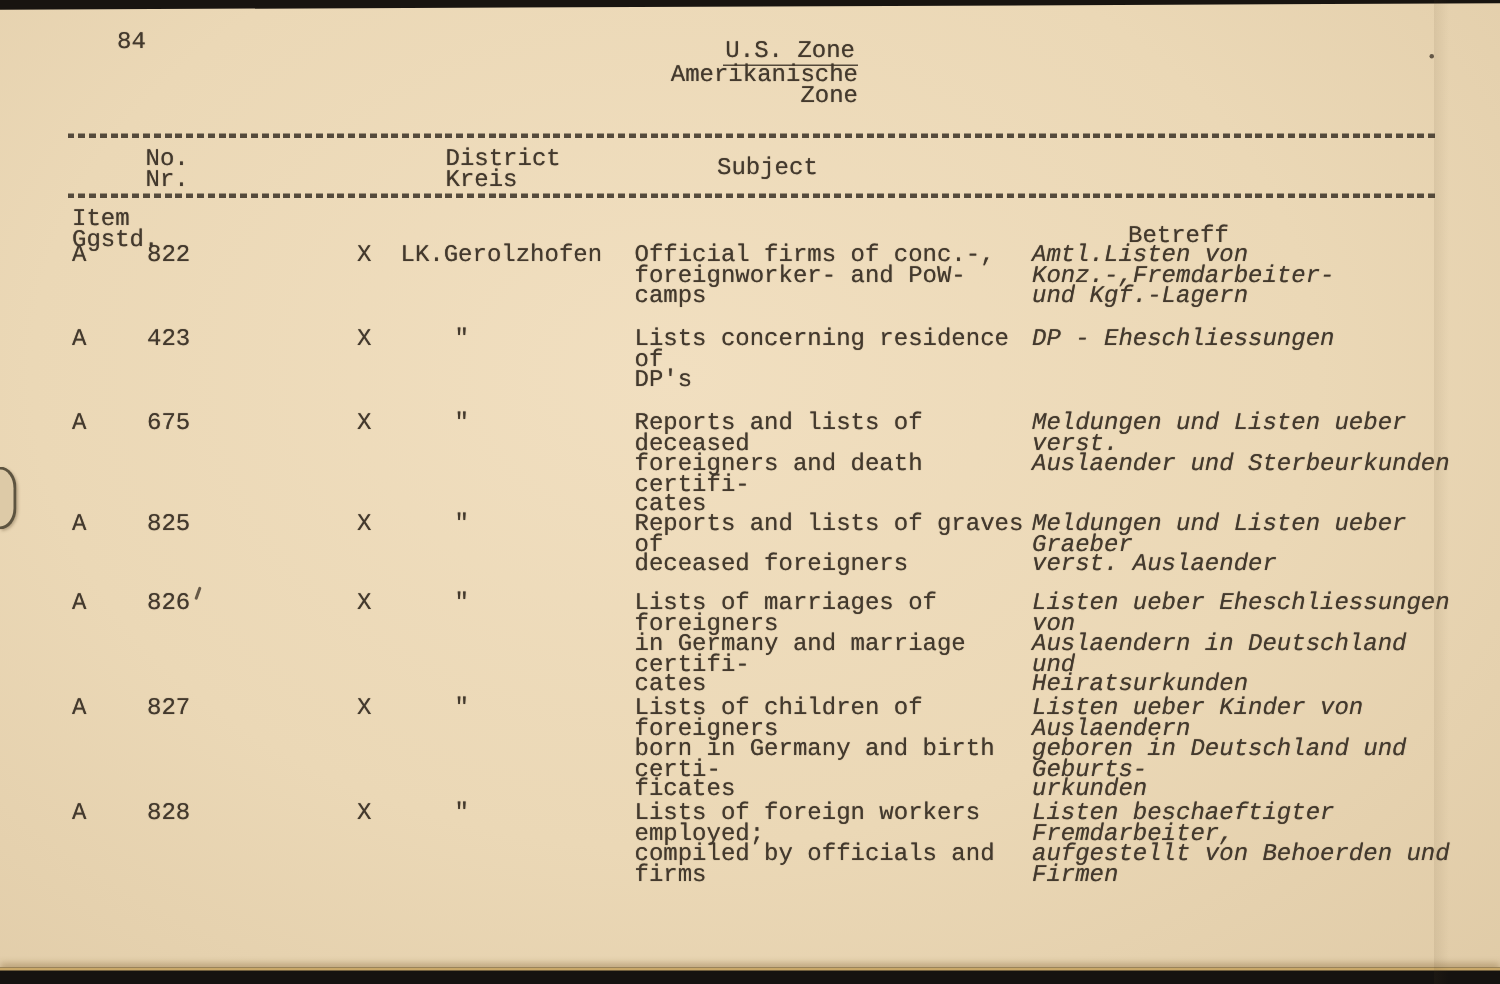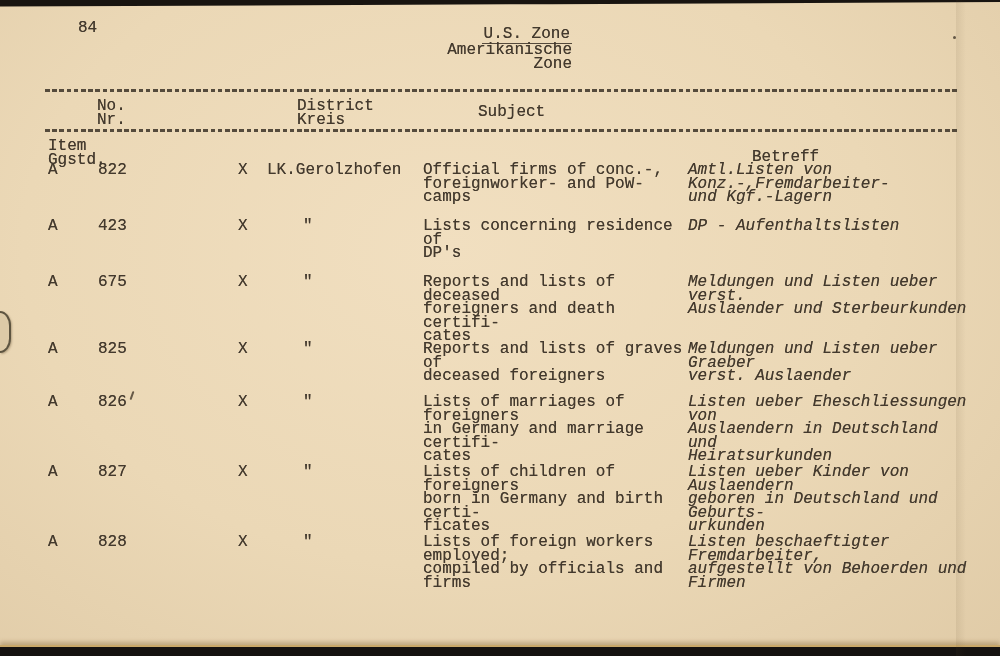--- a/index.html
+++ b/index.html
@@ -95,21 +95,21 @@
 und Kgf.-Lagern</span>
   </div>
 
   <div class="row" style="top:220px;">
     <span class="c-item ink">A</span>
     <span class="c-no ink">423</span>
     <span class="c-x ink">X</span>
     <span class="c-district ditto ink">"</span>
     <span class="c-subject ink">Lists concerning residence of
 DP's</span>
-    <span class="c-betreff ink">DP - Aufenthaltslisten</span>
+    <span class="c-betreff ink">DP - Eheschliessungen</span>
   </div>
 
   <div class="row" style="top:276px;">
     <span class="c-item ink">A</span>
     <span class="c-no ink">675</span>
     <span class="c-x ink">X</span>
     <span class="c-district ditto ink">"</span>
     <span class="c-subject ink">Reports and lists of deceased
 foreigners and death certifi-
 cates</span>

